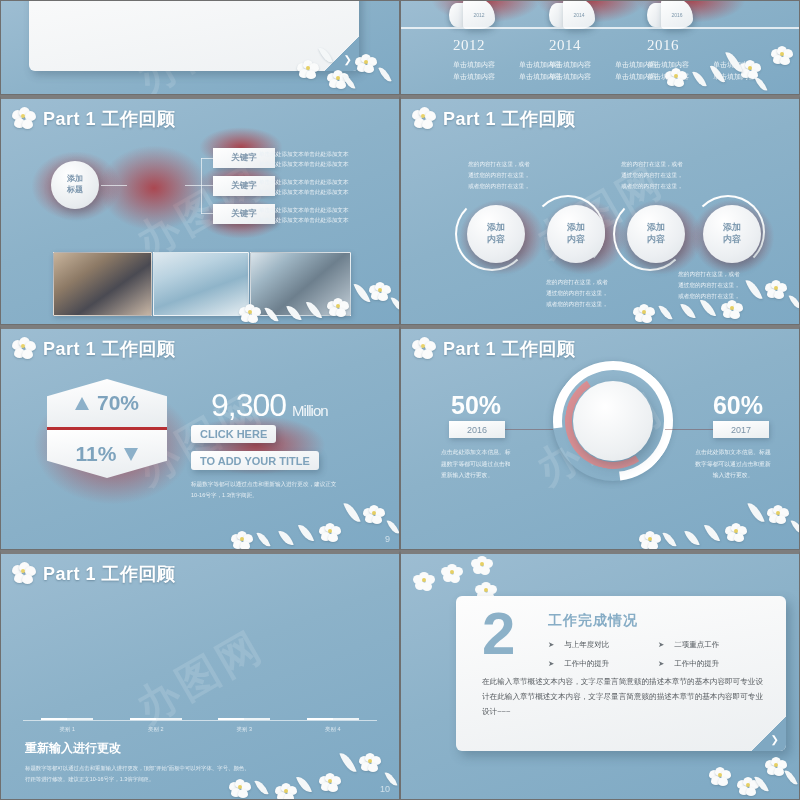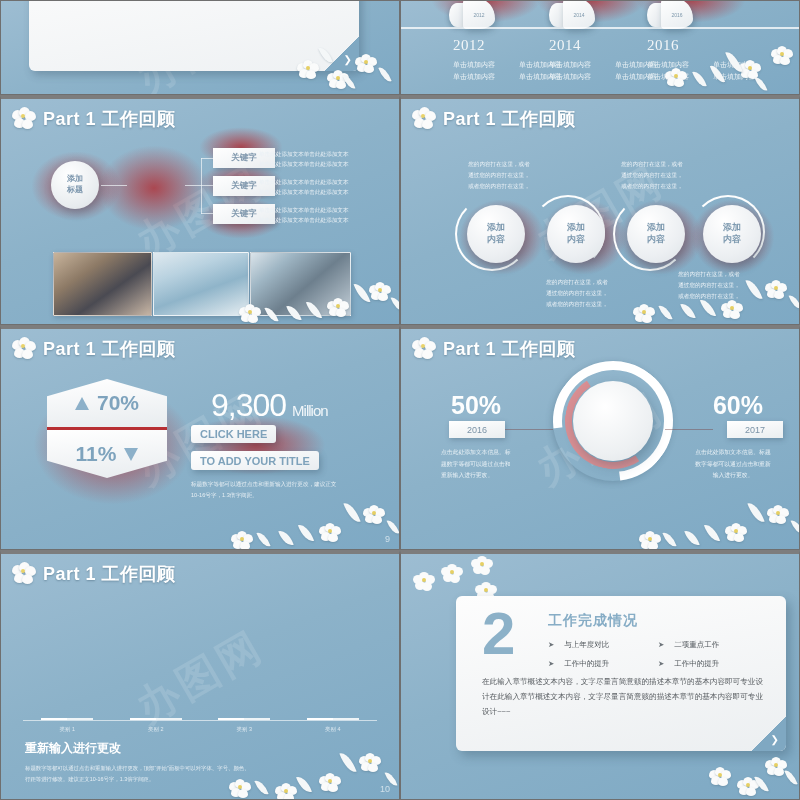--- a/index.html
+++ b/index.html
@@ -600,21 +600,21 @@
       <span>2016</span>
     </div>
     <div class="dline" style="left:104px;top:100px;width:48px"></div>
     <div class="dtxt" style="left:40px;top:118px">
       <div>点击此处添加文本信息。标</div>
       <div>题数字等都可以通过点击和</div>
       <div>重新输入进行更改。</div>
     </div>
 
     <div class="pctR" style="right:36px;top:62px">60%</div>
-    <div class="yrTag" style="right:16px;top:92px">
+    <div class="yrTag" style="right:30px;top:92px">
       <span>2017</span>
     </div>
     <div class="dline" style="right:86px;top:100px;width:48px"></div>
     <div class="dtxt" style="right:22px;top:118px;text-align:center">
       <div>点击此处添加文本信息。标题</div>
       <div>数字等都可以通过点击和重新</div>
       <div>输入进行更改。</div>
     </div>
 
     <div class="deco">

